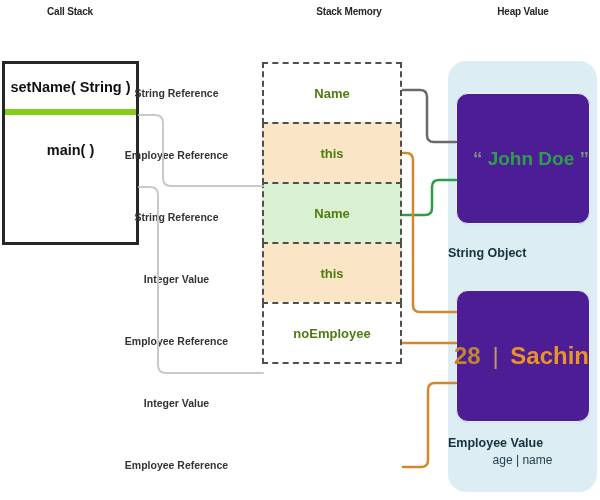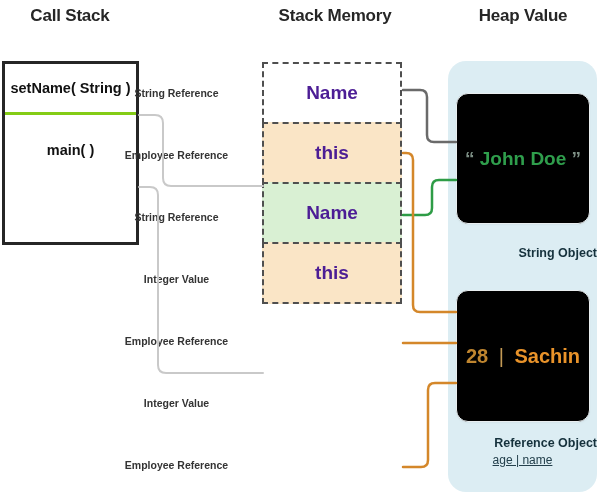--- a/index.html
+++ b/index.html
@@ -1,127 +1,128 @@
 <!DOCTYPE html>
 <html><head>
 <meta charset="utf-8">
 <style>
   html,body{margin:0;padding:0;background:#fff;}
   .canvas{
     position:relative;width:600px;height:500px;background:#ffffff;
     font-family:"Liberation Sans","DejaVu Sans",sans-serif;overflow:hidden;
   }
   .col-title{
-    position:absolute;top:6px;font-size:17px;font-weight:700;color:#262626;
+    position:absolute;top:6px;font-size:10px;font-weight:700;color:#262626;
     text-align:center;letter-spacing:-0.2px;
   }
   
   .callstack{
     position:absolute;left:2px;top:61px;width:137px;height:184px;
     border:3px solid #262626;box-sizing:border-box;background:#fff;
     display:grid;grid-template-rows:51px 69px 1fr;
   }
   .frame{
     display:flex;align-items:center;justify-content:center;
     font-size:14.5px;font-weight:700;color:#111;
-    border-bottom:3px solid #84cc16;
+    border-bottom:6px solid #84cc16;
   }
   .frame:last-child{border-bottom:none;}
   
   .stackmem{position:absolute;left:262px;top:62px;width:140px;}
   .cell{
     height:62px;box-sizing:border-box;border:2px dashed #4f4f4f;
     display:flex;align-items:center;justify-content:center;
-    font-size:19px;font-weight:700;color:#4c1d95;background:#fff;
+    font-size:13px;font-weight:700;color:#4d7c0f;background:#fff;
   }
   .cell + .cell{margin-top:-2px;}
   .cell.orange{background:#FAE5C6;}
   .cell.green{background:#D9F0D3;}
   .ref-label{
     position:absolute;left:100px;width:153px;text-align:center;
     font-size:10.5px;font-weight:600;color:#333;line-height:14px;height:14px;
   }
   
   .heap{
     position:absolute;left:448px;top:61px;width:149px;height:431px;
     background:#DCEDF3;border-radius:18px;
   }
   .heap-box{
-    position:absolute;left:456px;width:134px;background:#000000;
+    position:absolute;left:456px;width:134px;background:#4c1d95;
     border-radius:12px;border:1px solid #e9eef0;box-sizing:border-box;
-    display:flex;align-items:center;justify-content:center;
+    display:flex;align-items:center;justify-content:flex-end;
     box-shadow:0 1px 2px rgba(0,0,0,0.04);
   }
   .heap-box.string{top:93px;height:131px;}
   .heap-box.employee{top:290px;height:132px;}
   .string-val{font-size:19px;font-weight:700;color:#2F9E4C;white-space:nowrap;}
   .string-val .q{color:#7d8f85;font-weight:700;}
-  .emp-val{font-size:20px;font-weight:700;white-space:nowrap;text-decoration:underline;}
+  .emp-val{font-size:24px;font-weight:700;white-space:nowrap;}
   .emp-val .age{color:#bf852f;}
   .emp-val .sep{color:#c49a55;padding:0 5px;font-weight:400;}
   .emp-val .nm{color:#e9932a;}
   .heap-caption{
-    position:absolute;left:448px;width:149px;text-align:right;
+    position:absolute;left:448px;width:149px;text-align:left;
     font-size:12.5px;font-weight:700;color:#15313c;
   }
   .heap-subcaption{
     position:absolute;left:448px;width:149px;text-align:center;
-    font-size:12px;font-weight:400;color:#24404c;text-decoration:underline;
+    font-size:12px;font-weight:400;color:#24404c;
   }
   
   svg.wires{position:absolute;left:0;top:0;pointer-events:none;}
 </style>
 </head>
 <body>
 
 <div class="canvas">
 
   <div class="col-title" style="left:0;width:140px;">Call Stack</div>
-  <div class="col-title" style="left:265px;width:140px;">Stack Memory</div>
+  <div class="col-title" style="left:279px;width:140px;">Stack Memory</div>
   <div class="col-title" style="left:448px;width:150px;">Heap Value</div>
 
   <div class="callstack">
     <div class="frame">setName( String )</div>
     <div class="frame">main( )</div>
   </div>
 
   <div class="ref-label" style="top:86px;">String Reference</div>
   <div class="ref-label" style="top:148px;">Employee Reference</div>
   <div class="ref-label" style="top:210px;">String Reference</div>
   <div class="ref-label" style="top:272px;">Integer Value</div>
   <div class="ref-label" style="top:334px;">Employee Reference</div>
   <div class="ref-label" style="top:396px;">Integer Value</div>
   <div class="ref-label" style="top:458px;">Employee Reference</div>
 
   <div class="stackmem">
     <div class="cell">Name</div>
     <div class="cell orange">this</div>
     <div class="cell green">Name</div>
     <div class="cell orange">this</div>
+    <div class="cell">noEmployee</div>
   </div>
 
   <div class="heap"></div>
 
   <div class="heap-box string">
     <div class="string-val">
       <span class="q">“</span>
       <span>John Doe</span>
       <span class="q">”</span>
     </div>
   </div>
   <div class="heap-caption" style="top:246px;">String Object</div>
 
   <div class="heap-box employee">
     <div class="emp-val">
       <span class="age">28</span>
       <span class="sep">|</span>
       <span class="nm">Sachin</span>
     </div>
   </div>
-  <div class="heap-caption" style="top:436px;">Reference Object</div>
+  <div class="heap-caption" style="top:436px;">Employee Value</div>
   <div class="heap-subcaption" style="top:453px;">age | name</div>
 
   <svg class="wires" width="600" height="500" viewBox="0 0 600 500">
 
     <path d="M139,115 H155 Q163,115 163,123 V178 Q163,186 171,186 H263" fill="none" stroke="#C9C9C9" stroke-width="2" stroke-linecap="round"></path>
     <path d="M139,187 H150 Q158,187 158,195 V365 Q158,373 166,373 H263" fill="none" stroke="#C9C9C9" stroke-width="2" stroke-linecap="round"></path>
 
     <path d="M403,90 H420 Q427,90 427,97 V135 Q427,142 434,142 H456" fill="none" stroke="#6A6A6A" stroke-width="2.5" stroke-linecap="round"></path>
 
     <path d="M403,215 H425 Q432,215 432,208 V187 Q432,180 439,180 H456" fill="none" stroke="#2E9C46" stroke-width="2.5" stroke-linecap="round"></path>

